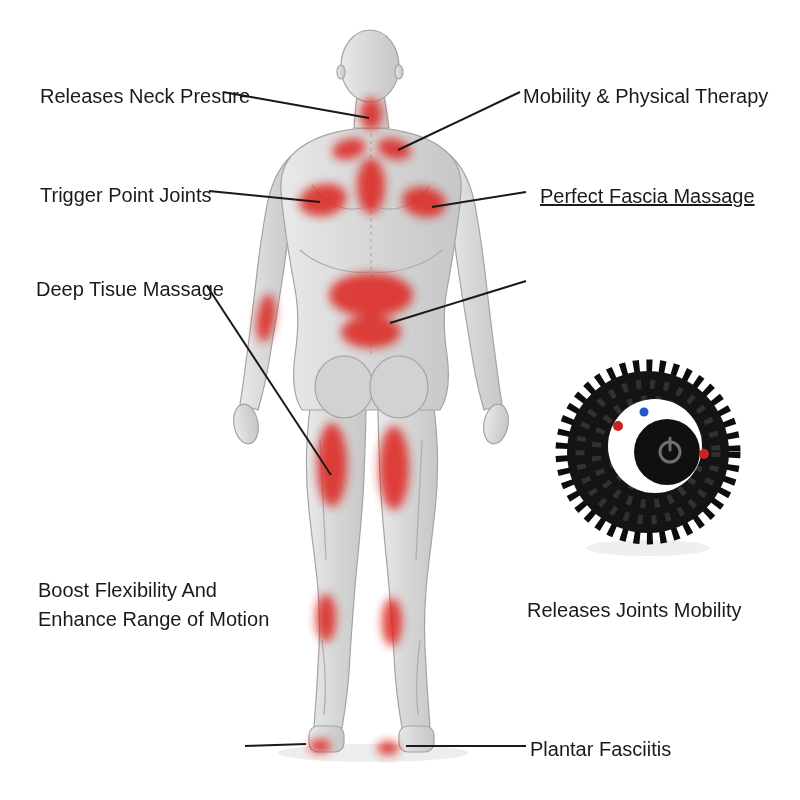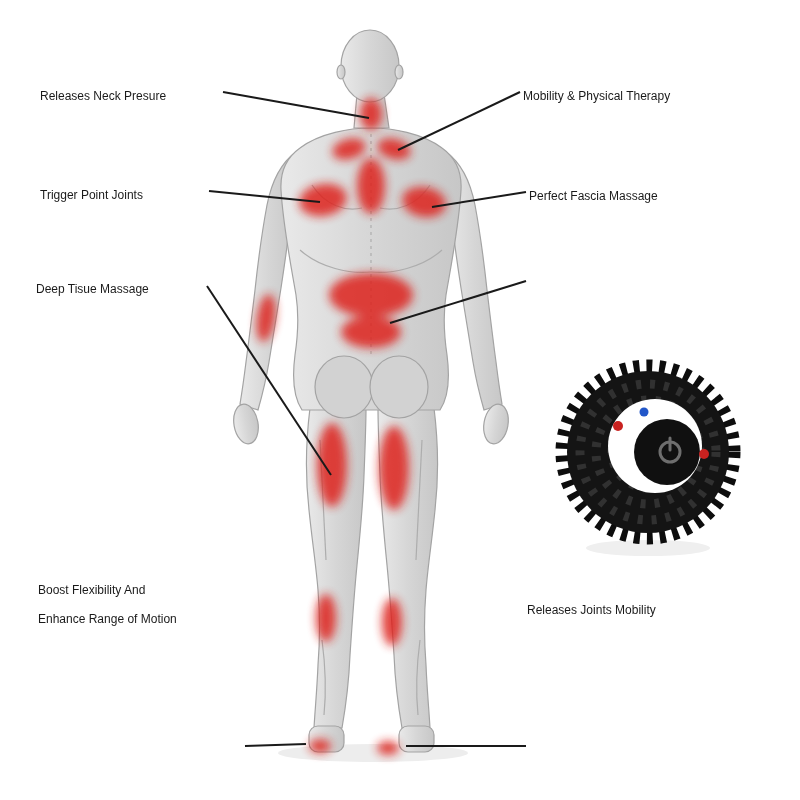--- a/index.html
+++ b/index.html
@@ -1,18 +1,18 @@
 <!DOCTYPE html>
 <html><head>
 <meta charset="utf-8">
 <style>
   html,body{margin:0;padding:0;background:#ffffff;}
   #canvas{position:relative;width:800px;height:800px;background:#ffffff;overflow:hidden;
           font-family:"Liberation Sans",sans-serif;}
-  .label{position:absolute;font-size:12px;color:#1a1a1a;white-space:pre-line;line-height:29px;}
+  .label{position:absolute;font-size:20px;color:#1a1a1a;white-space:pre-line;line-height:29px;}
   svg{position:absolute;left:0;top:0;}
 </style>
 </head>
 <body>
 
 <div id="canvas">
 
   <svg width="800" height="800" viewBox="0 0 800 800">
     <defs>
       <filter id="soft" x="-60%" y="-60%" width="220%" height="220%">
@@ -116,19 +116,20 @@
       <line x1="207" y1="286" x2="331" y2="475"></line>
       <line x1="526" y1="281" x2="390" y2="323"></line>
       <line x1="245" y1="746" x2="306" y2="744"></line>
       <line x1="526" y1="746" x2="406" y2="746"></line>
     </g>
   </svg>
 
   <div class="label" style="left:40px;  top:82px;">Releases Neck Presure</div>
   <div class="label" style="left:523px; top:82px;">Mobility &amp; Physical Therapy</div>
   <div class="label" style="left:40px;  top:181px;">Trigger Point Joints</div>
-  <div class="label" style="left:529px; top:182px;">Perfect Fascia Massage</div>
+  <div class="label" style="left:540px; top:182px;text-decoration:underline;">Perfect Fascia Massage</div>
   <div class="label" style="left:36px;  top:275px;">Deep Tisue Massage</div>
   <div class="label" style="left:38px;  top:576px;">Boost Flexibility And
 Enhance Range of Motion</div>
   <div class="label" style="left:527px; top:596px;">Releases Joints Mobility</div>
+  <div class="label" style="left:530px; top:735px;">Plantar Fasciitis</div>
 
 </div>
 
 </body></html>

